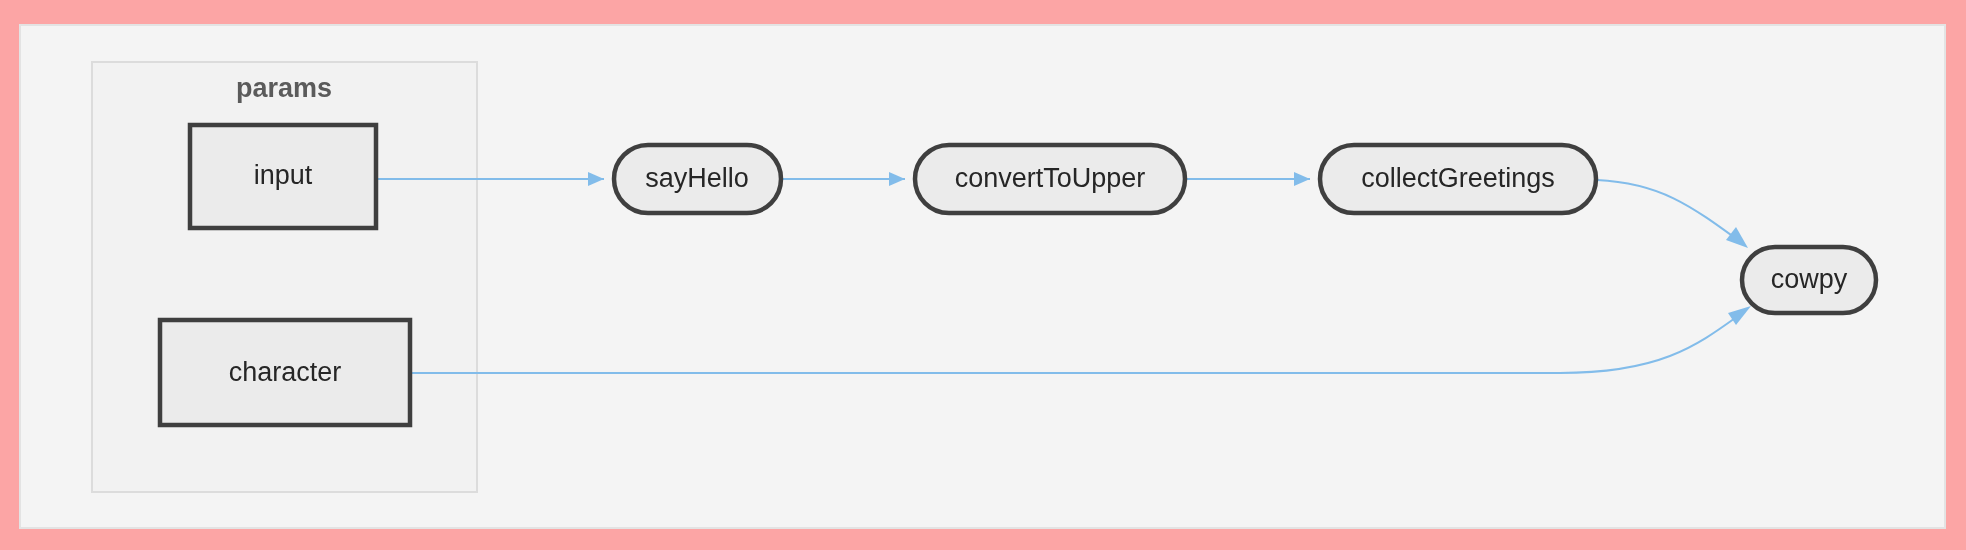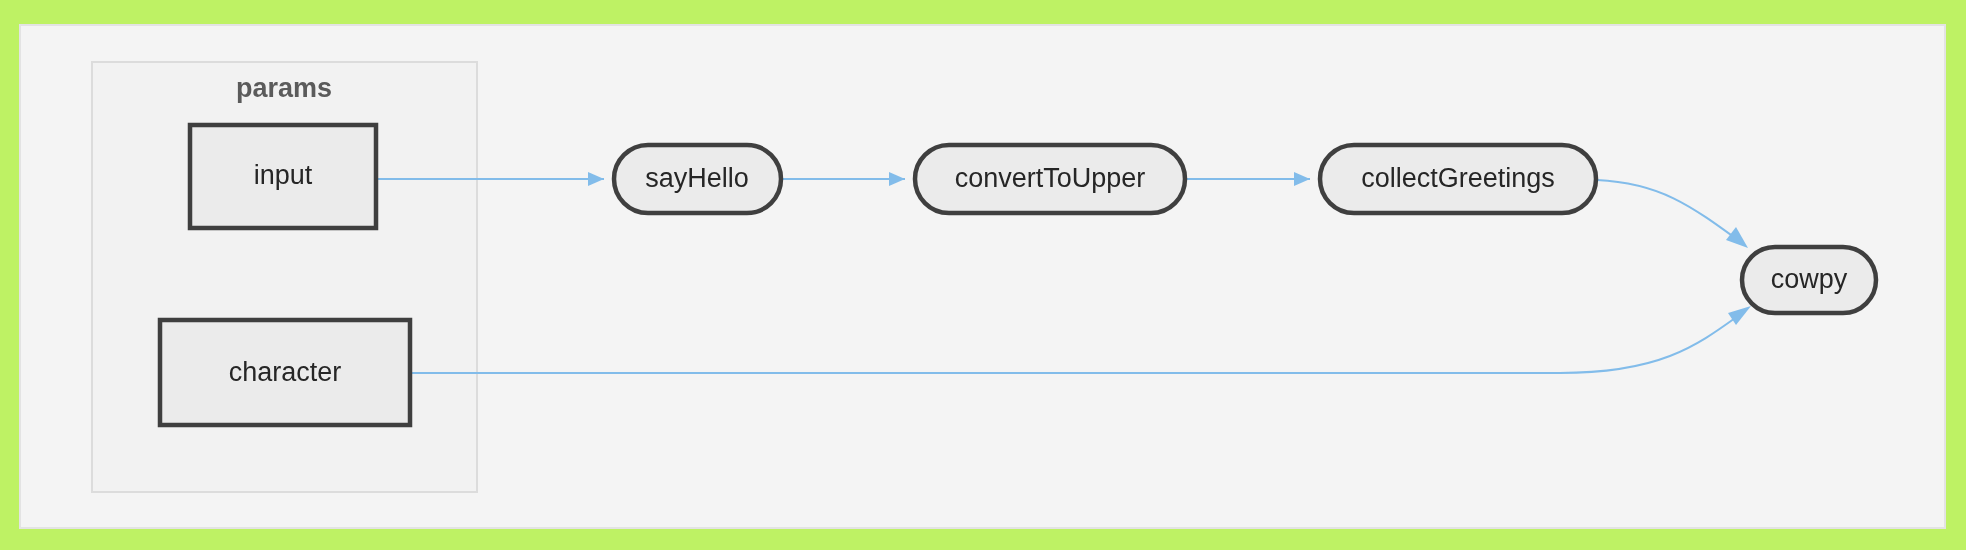--- a/index.html
+++ b/index.html
@@ -9,21 +9,21 @@
     background: #ffffff;
   }
   body {
     font-family: "Liberation Sans", sans-serif;
   }
   #stage {
     position: relative;
     width: 1966px;
     height: 550px;
     overflow: hidden;
-    background: #bef264;
+    background: #fca5a5;
   }
   #diagram-svg {
     position: absolute;
     left: 0;
     top: 0;
     width: 1966px;
     height: 550px;
     display: block;
   }
   .node-label {

